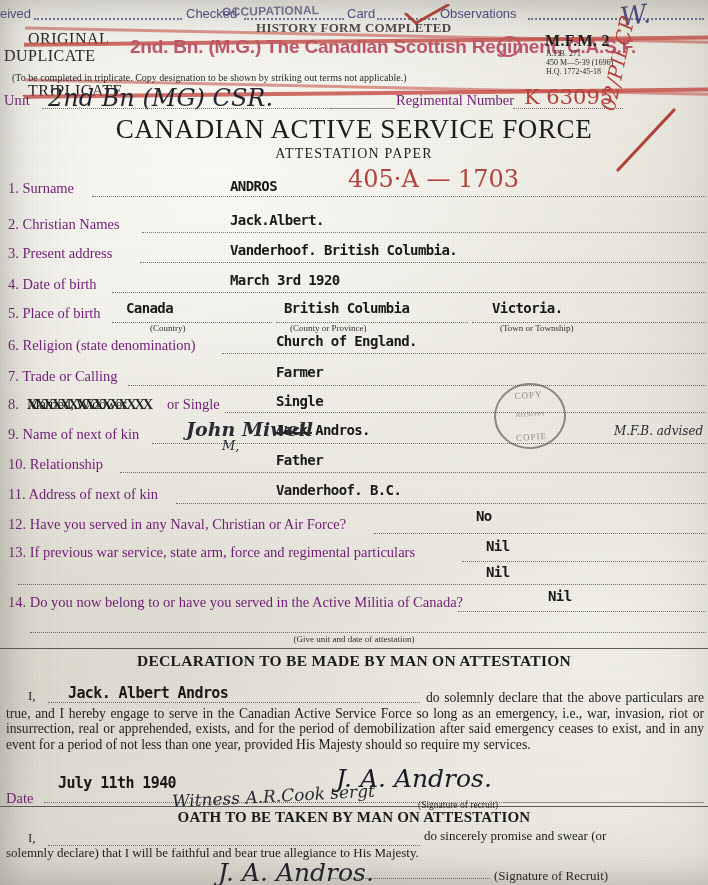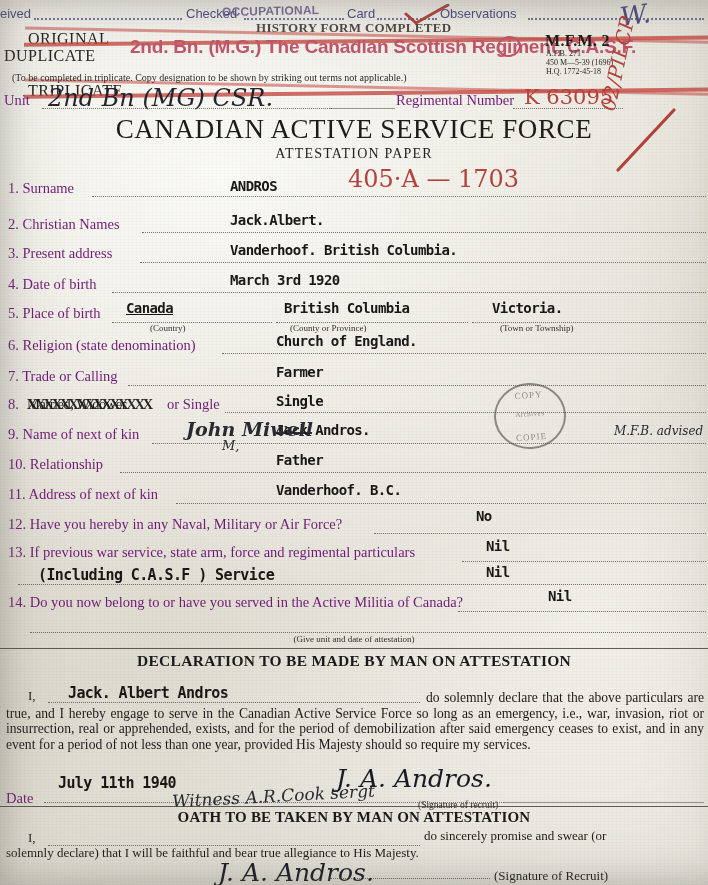--- a/index.html
+++ b/index.html
@@ -401,21 +401,21 @@
   <div class="q-value" style="left:230px; top:272px;">March 3rd 1920</div>
 
   <div class="q-label" style="left:8px; top:305px;">
     <span>5.</span>
     <span>Place of birth</span>
   </div>
   <div class="dotted" style="left:112px; top:322px; width:160px;"></div>
   <div class="dotted" style="left:276px; top:322px; width:192px;"></div>
   <div class="dotted" style="left:472px; top:322px; width:234px;"></div>
 
-  <div class="q-value" style="left:126px; top:300px;text-decoration:underline;">Canada</div>
+  <div class="q-value" style="left:126px; top:300px;">Canada</div>
   <div class="q-value" style="left:284px; top:300px;">British Columbia</div>
   <div class="q-value" style="left:492px; top:300px;">Victoria.</div>
 
   <div class="caption" style="left:150px; top:323px;">(Country)</div>
   <div class="caption" style="left:290px; top:323px;">(County or Province)</div>
   <div class="caption" style="left:500px; top:323px;">(Town or Township)</div>
 
   <div class="q-label" style="left:8px; top:337px;">
     <span>6.</span>
     <span>Religion (state denomination)</span>
@@ -465,33 +465,32 @@
 
   <div class="q-label" style="left:8px; top:486px;">
     <span>11.</span>
     <span>Address of next of kin</span>
   </div>
   <div class="dotted" style="left:176px; top:503px; width:530px;"></div>
   <div class="q-value" style="left:276px; top:482px;">Vanderhoof. B.C.</div>
 
   <div class="q-label" style="left:8px; top:516px;">
     <span>12.</span>
-    <span>Have you hereby in any Naval, Military or Air Force?</span>
+    <span>Have you served in any Naval, Christian or Air Force?</span>
   </div>
   <div class="dotted" style="left:374px; top:533px; width:332px;"></div>
   <div class="q-value" style="left:476px; top:508px;">No</div>
 
   <div class="q-label" style="left:8px; top:544px;">
     <span>13.</span>
     <span>If previous war service, state arm, force and regimental particulars</span>
   </div>
   <div class="dotted" style="left:462px; top:561px; width:244px;"></div>
   <div class="q-value" style="left:486px; top:538px;">Nil</div>
 
-  <div class="q-value" style="left:38px; top:566px; font-size:15px;">(Including C.A.S.F )  Service</div>
   <div class="dotted" style="left:18px; top:584px; width:688px;"></div>
   <div class="q-value" style="left:486px; top:564px;">Nil</div>
 
   <div class="q-label" style="left:8px; top:594px;">
     <span>14.</span>
     <span>Do you now belong to or have you served in the Active Militia of Canada?</span>
   </div>
   <div class="dotted" style="left:458px; top:611px; width:248px;"></div>
   <div class="q-value" style="left:548px; top:588px;">Nil</div>
 

